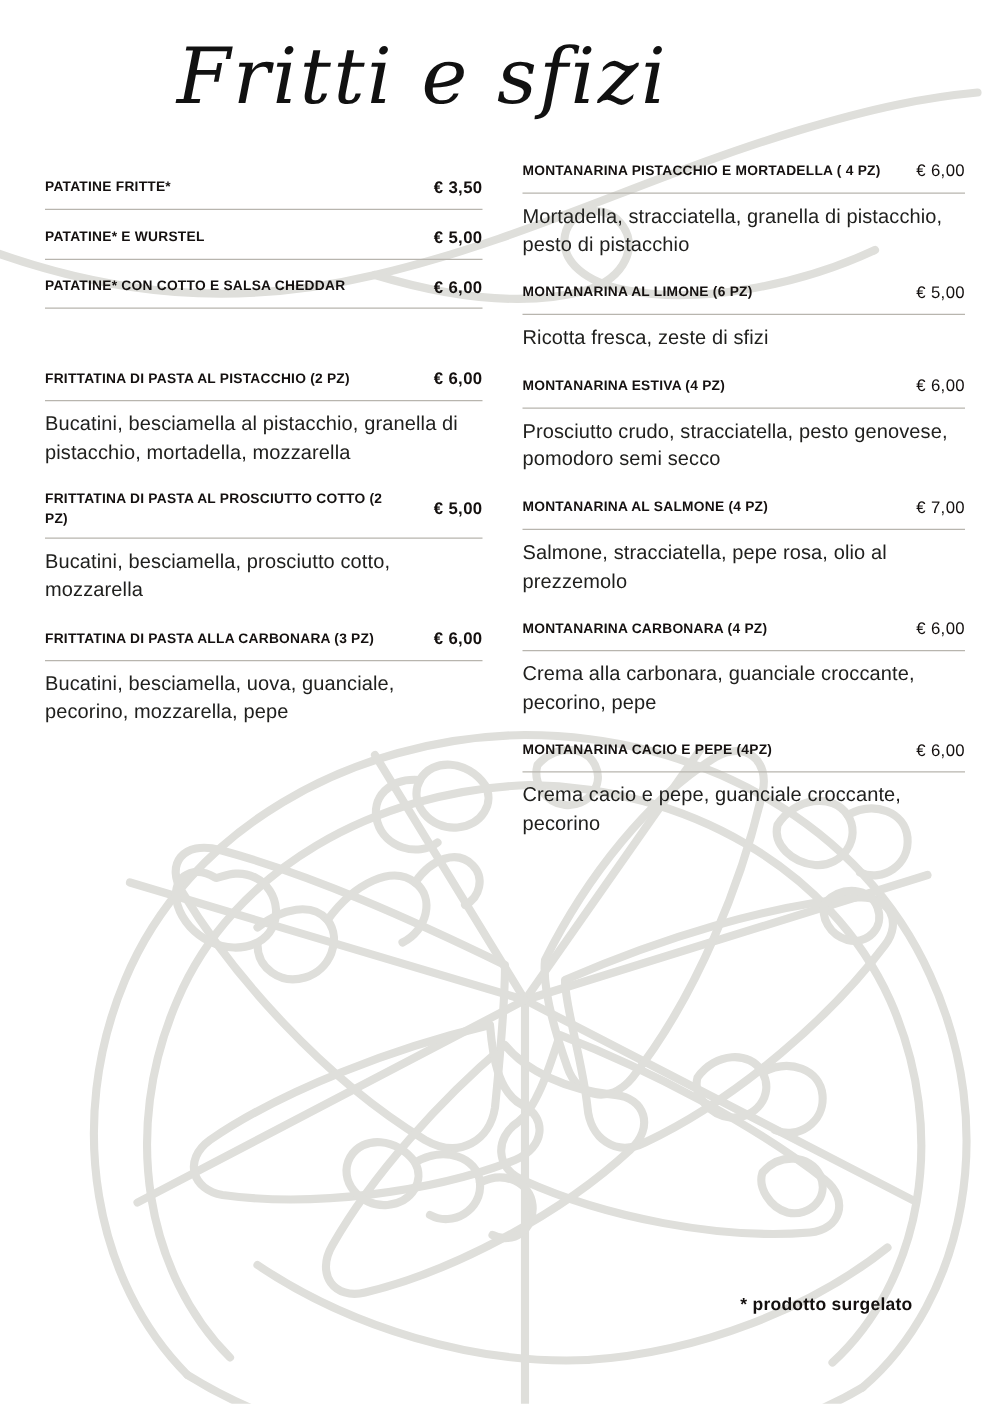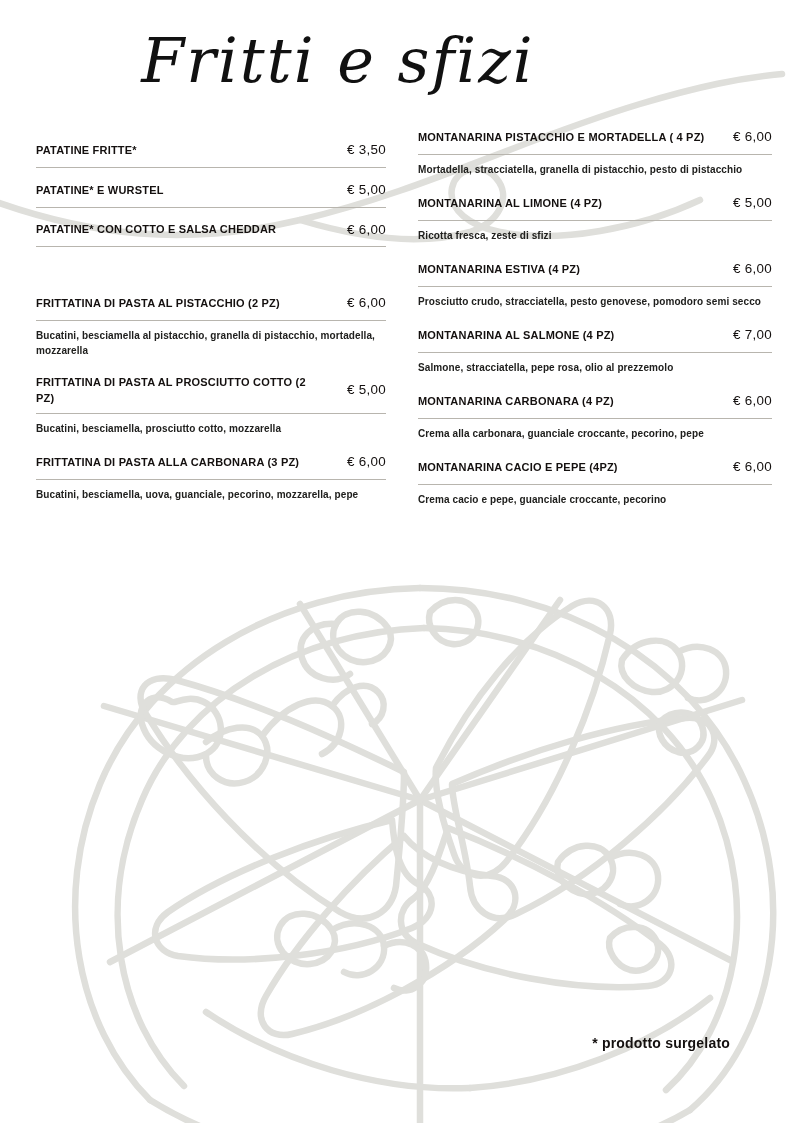--- a/index.html
+++ b/index.html
@@ -74,32 +74,32 @@
   .item-price {
     font-weight: 400;
     font-size: 13.4px;
     line-height: 1.48;
     letter-spacing: 0.3px;
     color: #14100f;
     flex: 0 0 auto;
     white-space: nowrap;
     text-align: right;
   }
-  #column-left  .item-price { min-width: 52px; }
+  #column-left  .item-price { min-width: 52px; font-weight: bold; }
   #column-right .item-price { min-width: 50px; }
 
   .divider {
     height: 1px;
     background: #b8b5ae;
     margin: 7px 0 0 0;
   }
 
   .item-desc {
-    font-weight: 700;
-    font-size: 10px;
+    font-weight: 400;
+    font-size: 16px;
     line-height: 1.42;
     letter-spacing: 0.1px;
     color: #20201e;
     margin: 8px 0 16px 0;
   }
   .item-desc.last { margin-bottom: 0; }
 
   .item-spacer { height: 12px; }
 
   
@@ -252,21 +252,21 @@
       <div class="item-head">
         <div class="item-name">MONTANARINA PISTACCHIO E MORTADELLA ( 4 PZ)</div>
         <div class="item-price">€ 6,00</div>
       </div>
       <div class="divider"></div>
       <div class="item-desc">Mortadella, stracciatella, granella di pistacchio, pesto di pistacchio</div>
     </div>
 
     <div>
       <div class="item-head">
-        <div class="item-name">MONTANARINA AL LIMONE (4 PZ)</div>
+        <div class="item-name">MONTANARINA AL LIMONE (6 PZ)</div>
         <div class="item-price">€ 5,00</div>
       </div>
       <div class="divider"></div>
       <div class="item-desc">Ricotta fresca, zeste di sfizi</div>
     </div>
 
     <div>
       <div class="item-head">
         <div class="item-name">MONTANARINA ESTIVA (4 PZ)</div>
         <div class="item-price">€ 6,00</div>

